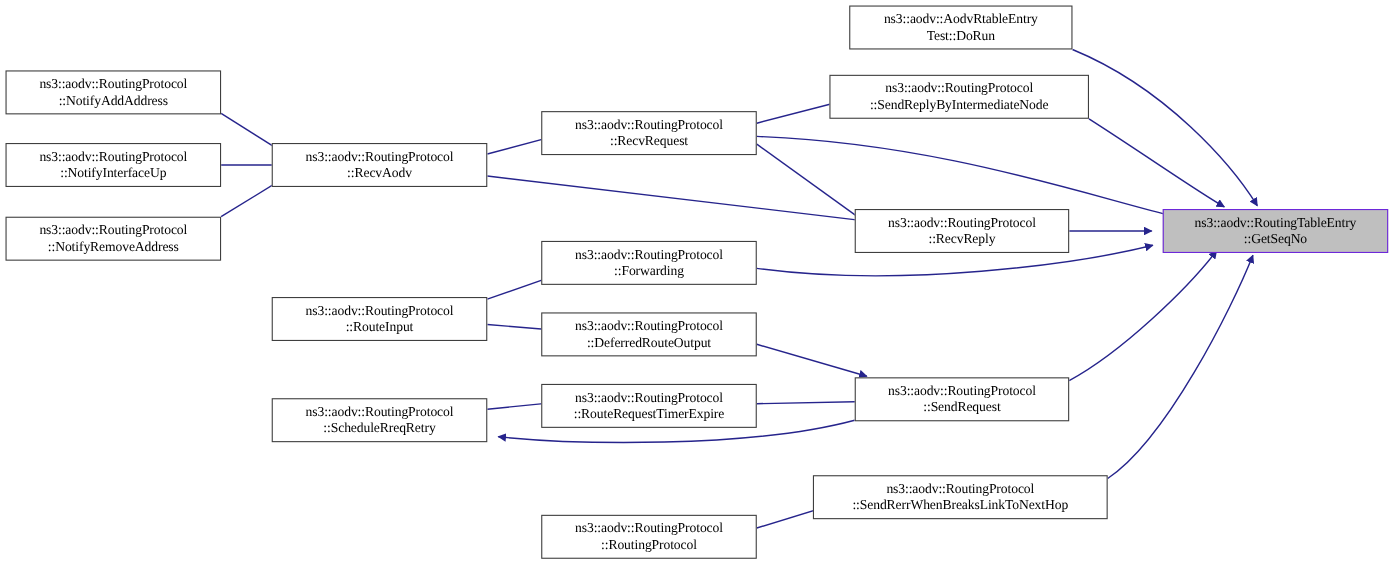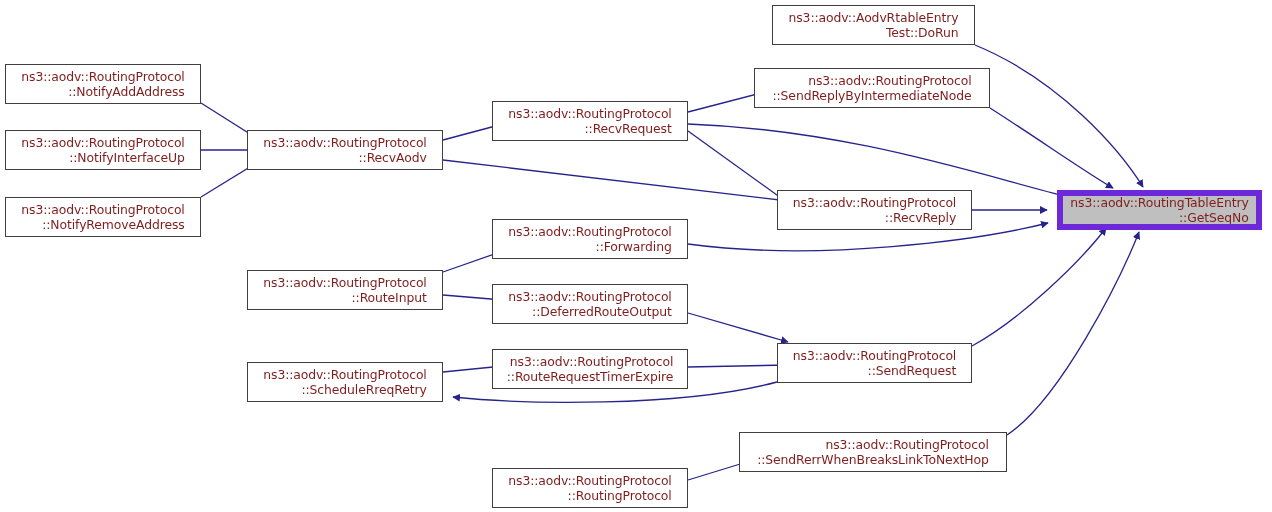--- a/index.html
+++ b/index.html
@@ -11,31 +11,32 @@
     overflow:hidden;
     font-family:"DejaVu Sans","Liberation Sans",sans-serif;
   }
   #edge-layer{position:absolute;left:0;top:0;width:1272px;height:512px;pointer-events:none;}
   .node{
     position:absolute;
     box-sizing:border-box;
     display:flex;
     align-items:center;
     justify-content:center;
-    text-align:right;
+    text-align:center;
     border:1px solid #3f3f3f;
     background:#ffffff;
-    color:#7f1d1d;
+    color:#000000;
     font-size:12.4px;
     line-height:15.5px;
     letter-spacing:-0.1px;
     white-space:pre-line;
     overflow:hidden;
+    font-family:Liberation Serif, serif;
   }
-  .node.highlight{ background:#bfbfbf; border:6px solid #6d28d9; }
+  .node.highlight{ background:#bfbfbf; border:1px solid #6d28d9; }
 </style>
 </head>
 <body>
 
 <div id="canvas">
 
   <svg id="edge-layer" viewBox="0 0 1272 512" width="1272" height="512" xmlns="http://www.w3.org/2000/svg">
     <defs>
       <marker id="arrow" viewBox="0 0 10 10" refX="9" refY="5" markerWidth="6" markerHeight="6" orient="auto-start-reverse">
         <path d="M0,0 L10,5 L0,10 z" fill="#26248c"></path>

